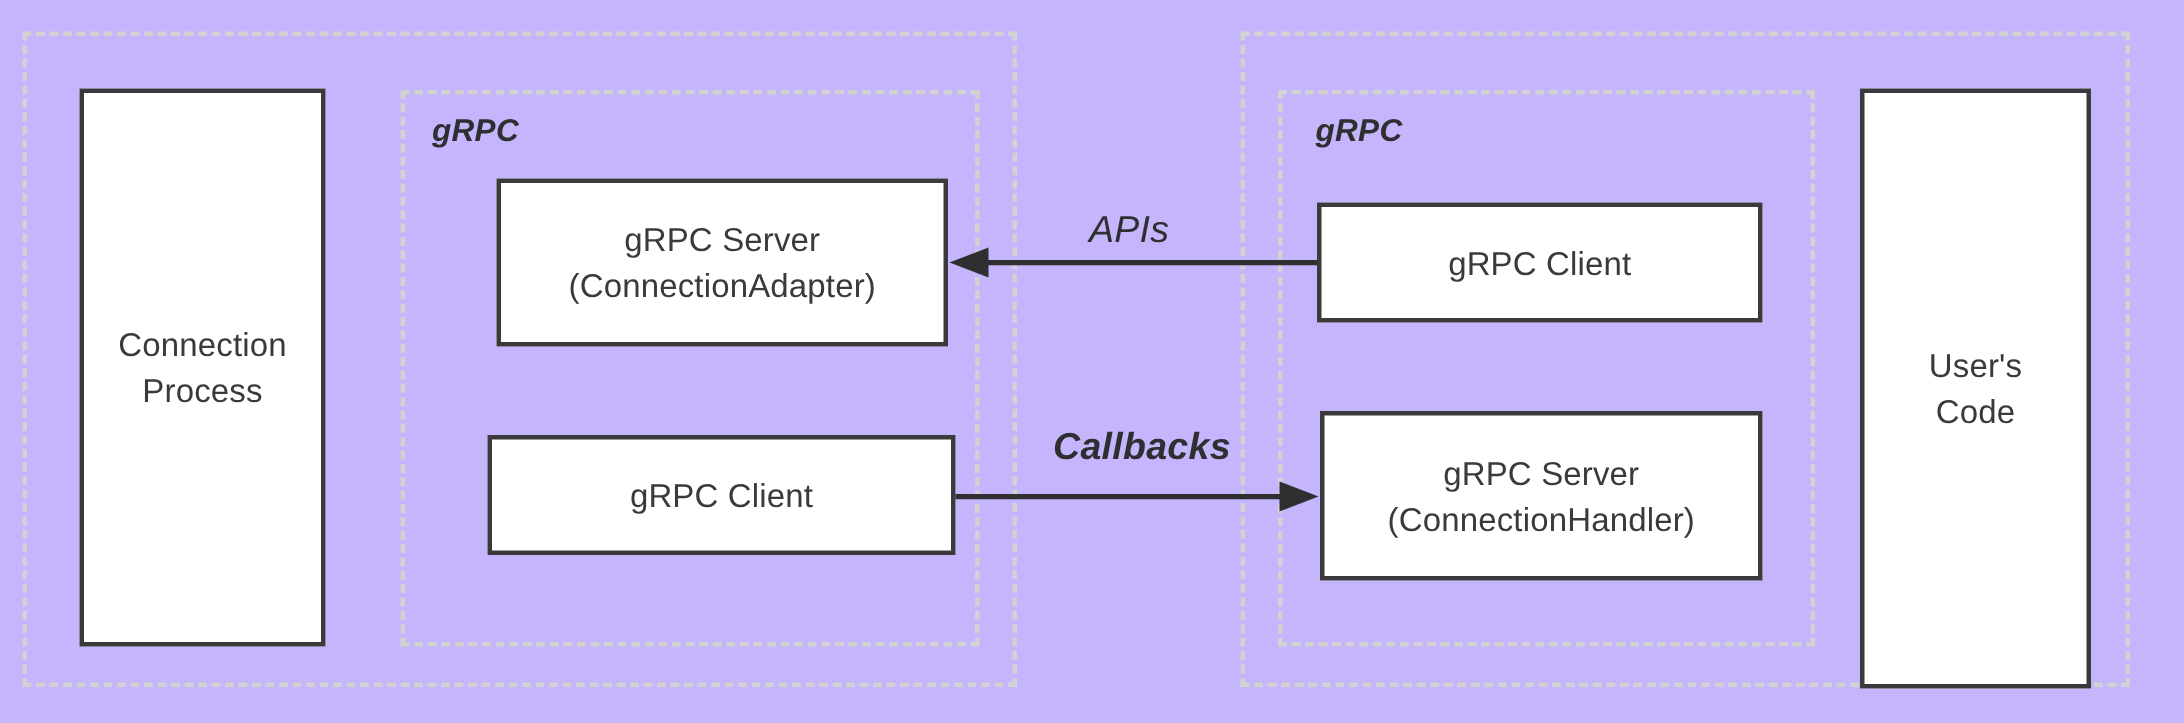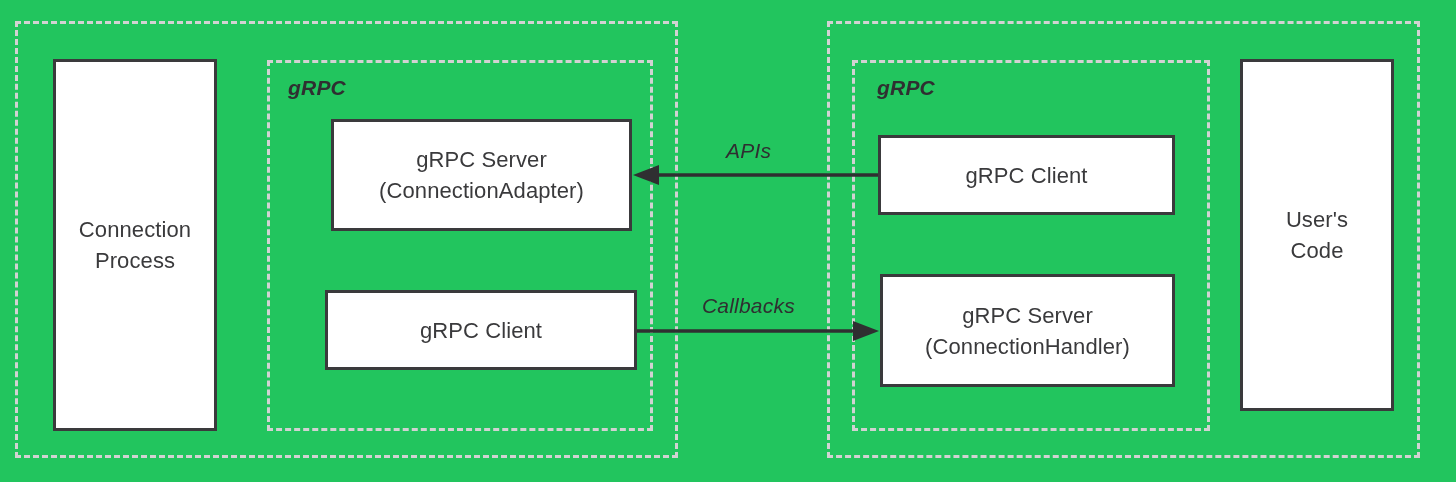--- a/index.html
+++ b/index.html
@@ -7,21 +7,21 @@
     padding: 0;
     background: #ffffff;
   }
   body {
     font-family: "Liberation Sans", sans-serif;
   }
   #canvas {
     position: relative;
     width: 1456px;
     height: 482px;
-    background: #22c55e;
+    background: #c4b5fd;
     overflow: hidden;
   }
 
   
   .dashed-group {
     position: absolute;
     box-sizing: border-box;
     border: 3px dashed #d2d2d2;
     background: transparent;
   }
@@ -55,21 +55,21 @@
     font-size: 21px;
     color: #2f2f31;
     letter-spacing: 0.2px;
     white-space: nowrap;
   }
 
   
   .edge-label {
     position: absolute;
     font-style: italic;
-    font-size: 21px;
+    font-size: 25px;
     color: #2f2f31;
     white-space: nowrap;
     letter-spacing: 0.2px;
   }
 
   
   #connectors {
     position: absolute;
     left: 0;
     top: 0;
@@ -111,35 +111,35 @@
 
   <div class="node-box" style="left:878px; top:135px; width:297px; height:80px;">
     <span class="node-text">gRPC Client</span>
   </div>
 
   <div class="node-box" style="left:880px; top:274px; width:295px; height:113px;">
     <span class="node-text">gRPC Server
 (ConnectionHandler)</span>
   </div>
 
-  <div class="node-box" style="left:1240px; top:59px; width:154px; height:352px;justify-content:center;">
+  <div class="node-box" style="left:1240px; top:59px; width:154px; height:400px;justify-content:center;">
     <span class="node-text">User's
 Code</span>
   </div>
 
   <svg id="connectors" viewBox="0 0 1456 482">
 
     <g>
       <line x1="878" y1="175" x2="657" y2="175" stroke="#2f2f31" stroke-width="3.5"></line>
       <polygon points="633,175 659,165 659,185" fill="#2f2f31"></polygon>
     </g>
 
     <g>
       <line x1="637" y1="331" x2="855" y2="331" stroke="#2f2f31" stroke-width="3.5"></line>
       <polygon points="879,331 853,321 853,341" fill="#2f2f31"></polygon>
     </g>
   </svg>
 
   <div class="edge-label" style="left:726px; top:139px;">APIs</div>
 
-  <div class="edge-label" style="left:702px; top:294px;">Callbacks</div>
+  <div class="edge-label" style="left:702px; top:284px;font-weight:bold;">Callbacks</div>
 
 </div>
 
 </body></html>

